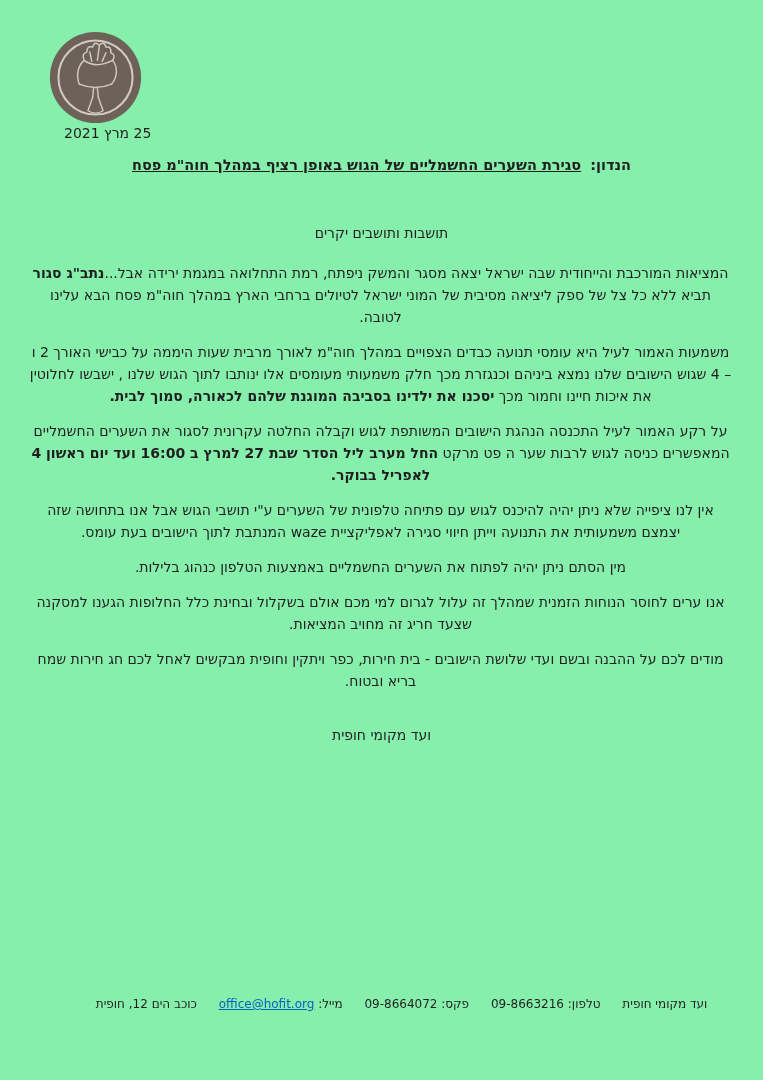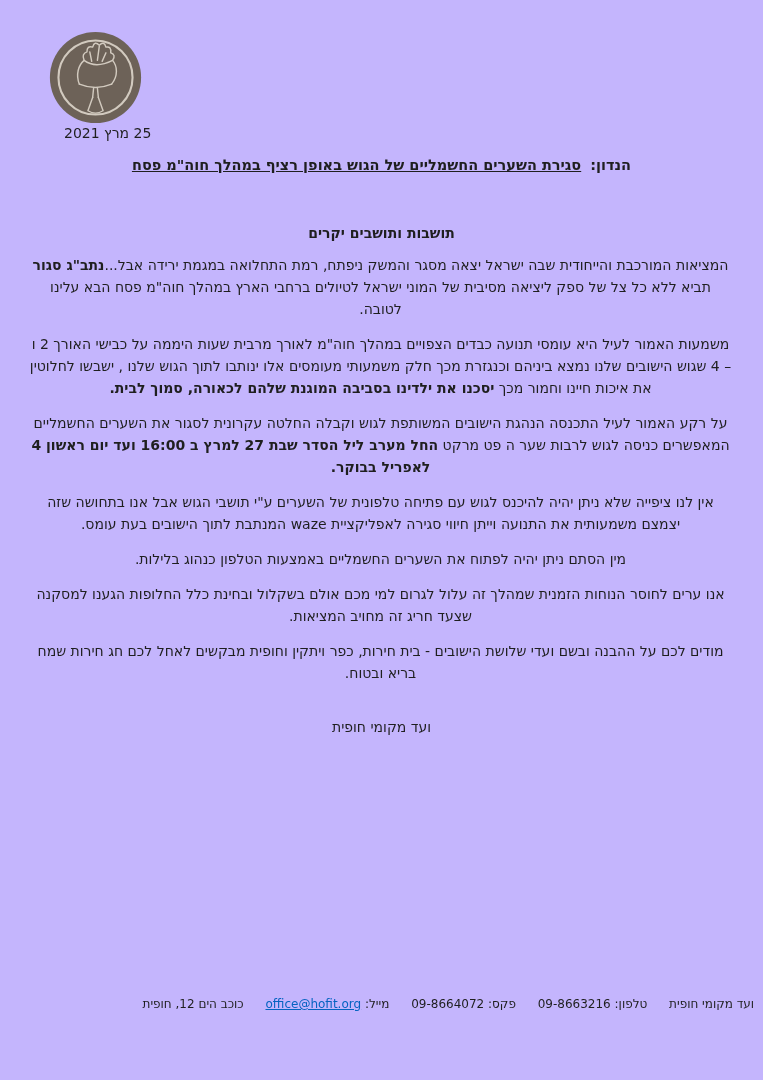--- a/index.html
+++ b/index.html
@@ -1,43 +1,43 @@
 <!DOCTYPE html>
 <html lang="he"><head>
 <meta charset="utf-8">
 <style>
   html,body { margin:0; padding:0; background:#ffffff; }
   .page {
     position:relative;
     width:763px; height:1080px;
-    background:#c4b5fd;
+    background:#86efac;
     overflow:hidden;
     font-family:"DejaVu Sans", sans-serif;
     color:#1f1f1f;
   }
   .logo { position:absolute; top:30px; left:48px; width:95px; height:95px; }
   .date {
     position:absolute; top:125px; left:64px;
     direction:rtl; font-size:14px; white-space:nowrap;
   }
   .letter {
     position:absolute; top:154px; right:27px; left:27px;
     direction:rtl; text-align:center;
     font-size:14px; line-height:22px;
   }
   .subject { font-weight:bold; font-size:14.5px; margin:0 0 46px 0; }
   .subject-label { margin-left:4px; }
   .subject-text { text-decoration:underline; }
-  .greeting { margin:0 0 10px 0;font-weight:bold; }
+  .greeting { margin:0 0 18px 0; }
   p.para { margin:0 2px 13px 0; }
   p.para span.bold, p.para-bold { font-weight:700; }
   .signature { margin-top:32px; }
   .footer {
     position:absolute; top:997px; left:0; right:0;
-    direction:rtl; 
+    direction:rtl; text-align:center;
     font-size:12px; white-space:nowrap;padding-left:40px;
   }
   .footer .grp { margin:0 9px; }
   .email-link { color:#0563c1; text-decoration:underline; }
 </style>
 </head>
 <body>
 
 <div class="page">
 

